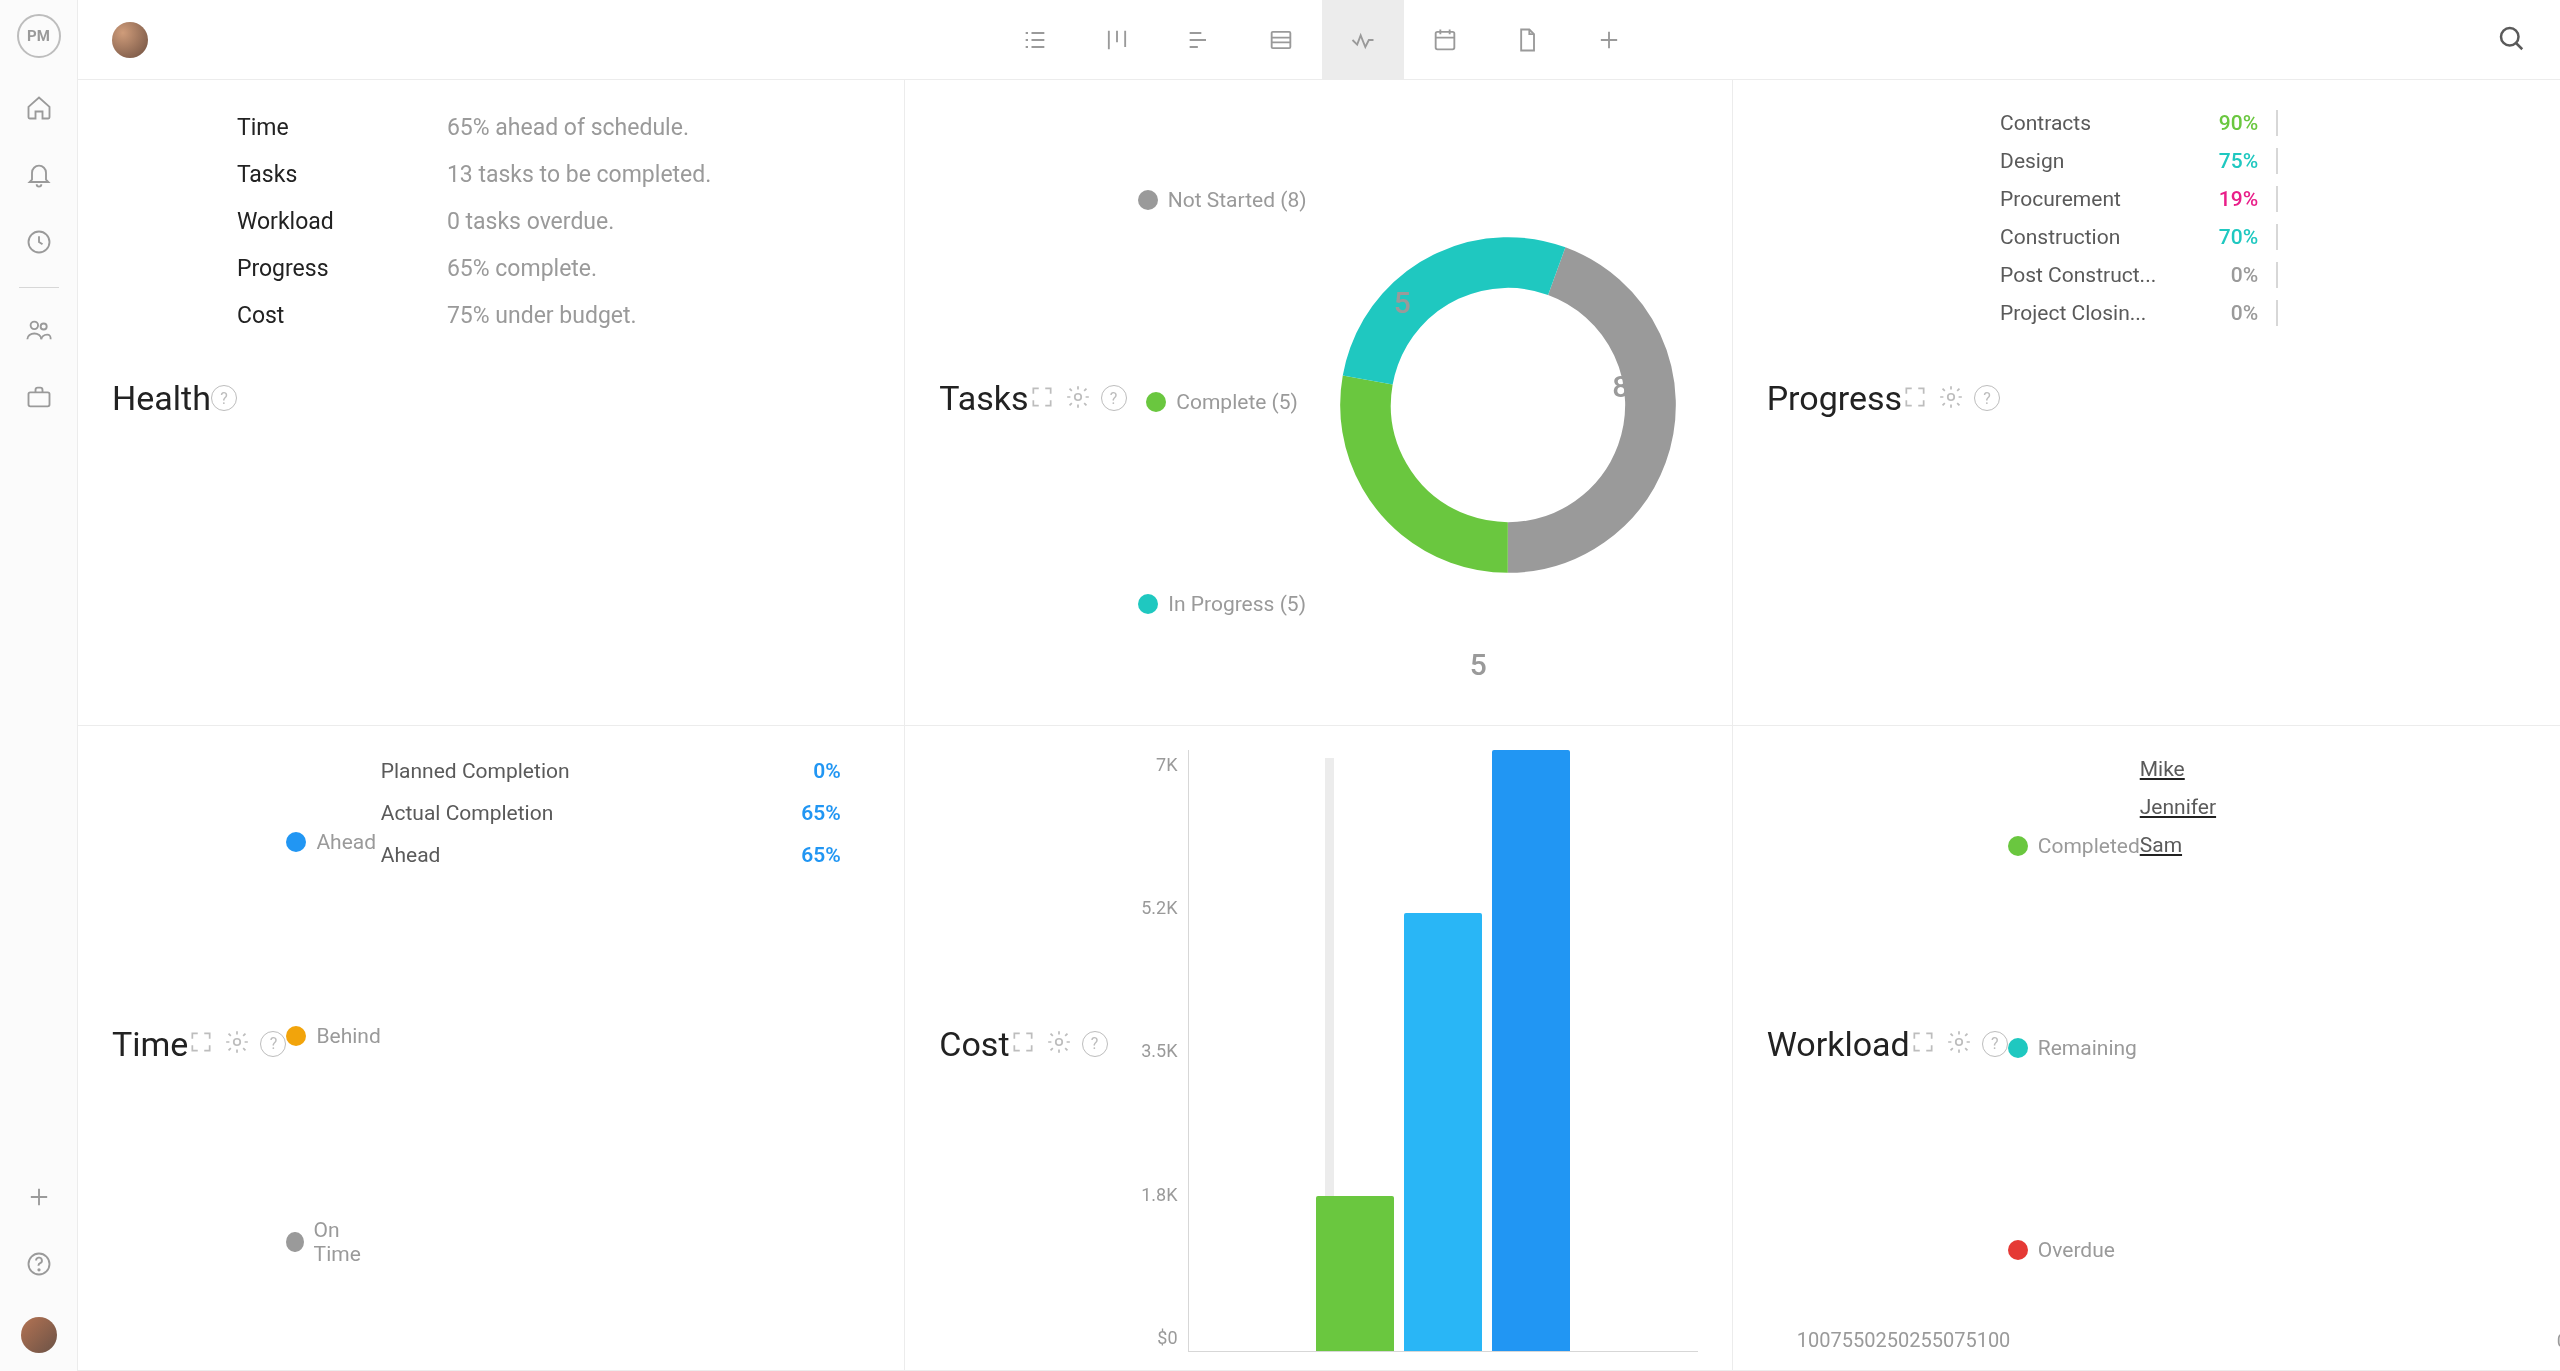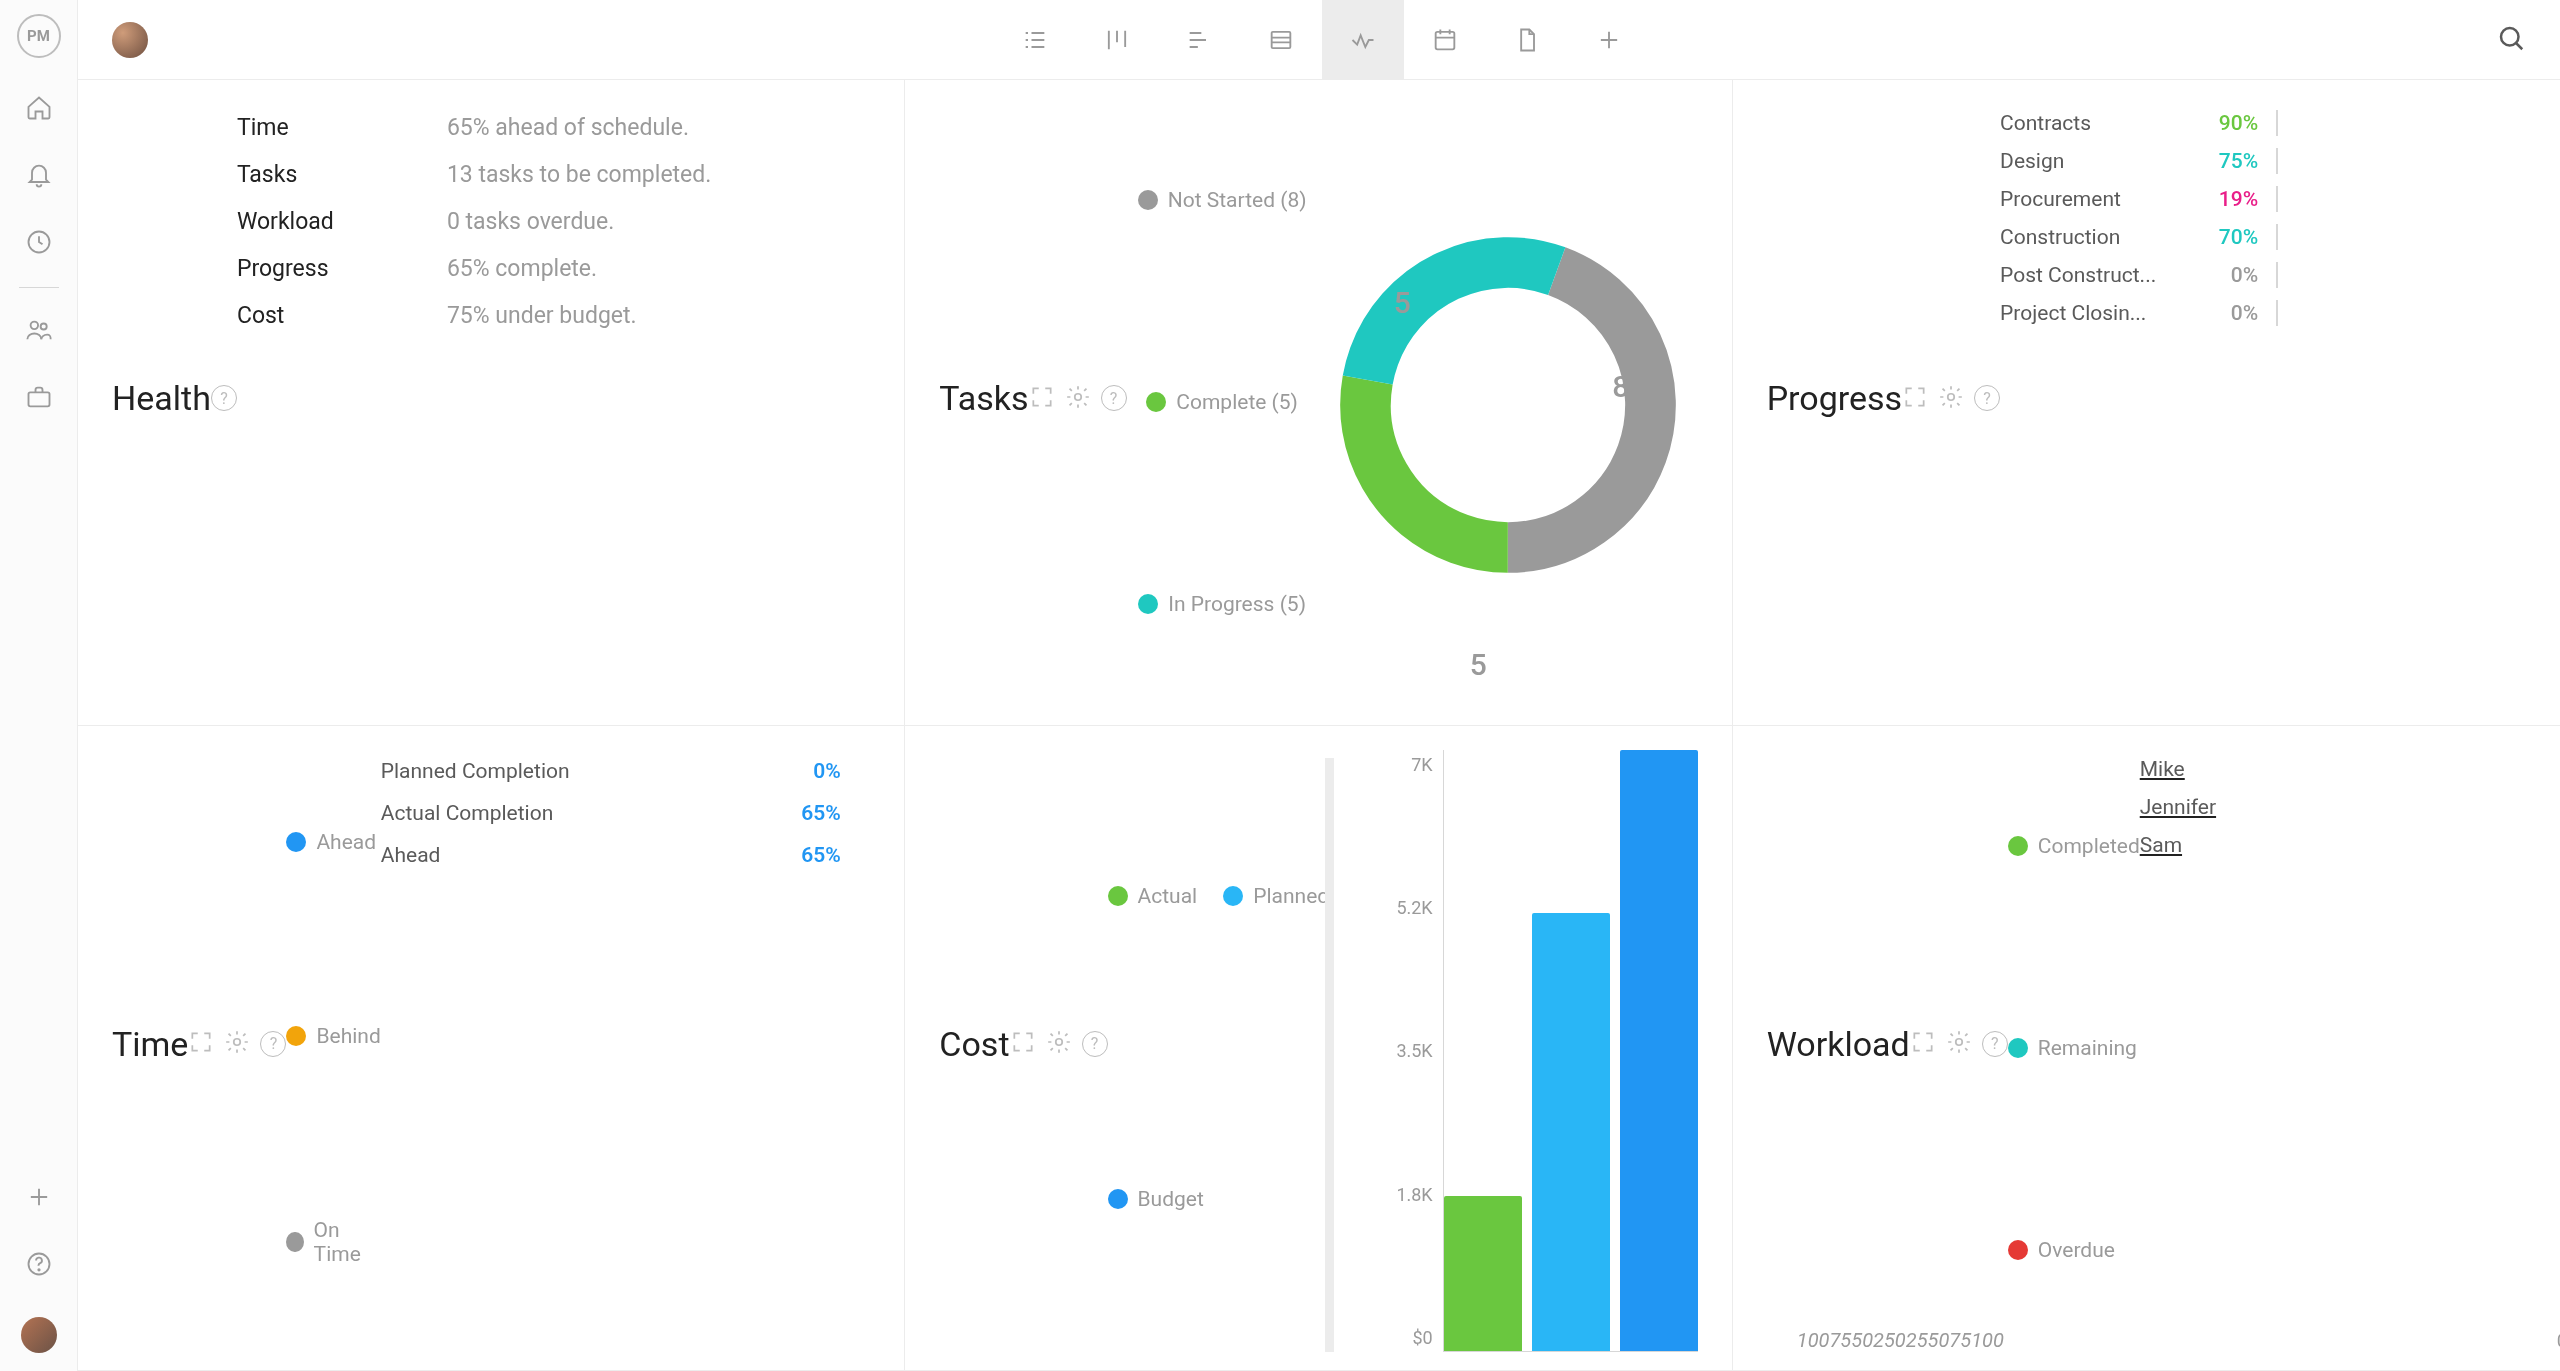--- a/index.html
+++ b/index.html
@@ -131,21 +131,21 @@
   .cost-plot { flex:1;display:flex;align-items:flex-end;justify-content:center;gap:10px;border-left:1px solid var(--gray-300);border-bottom:1px solid var(--gray-300);position:relative; }
   .cost-plot .bar { width:78px;border-radius:2px 2px 0 0; }
   
   .wl-row { display:flex;align-items:center;gap:1px;padding:7px 0;font-size:21px;text-decoration:underline; }
   .wl-row .lbl { width:200px;color:var(--gray-700); }
   .wl-row .bar-bed { position:relative;height:24px;flex:1; }
   .wl-row .seg { position:absolute;top:0;bottom:0; }
   .wl-axis { margin-top:auto;display:flex;padding-left:216px;color:var(--gray-500);font-size:19px;position:relative; }
   .wl-axis span { flex:1;text-align:left; }
   .time-ticks { display:flex;padding-left:472px;color:var(--gray-500);font-size:20px;margin-top:auto; }
-  .time-ticks span { flex:1;text-align:center;font-style:italic; }
+  .time-ticks span { flex:1;text-align:center; }
   .time-plot-area { position:relative;padding-left:472px;flex:1;margin-top:8px; }
   .time-gridlines { position:absolute;inset:0;left:472px;display:flex; }
   .time-gridlines div { flex:1;border-left:1px solid var(--gray-200); }
   .time-gridlines div:last-child { border-right:1px solid var(--gray-200); }
 </style>
 </head>
 <body>
 
 <div class="app">
   <div class="siderail">
@@ -460,34 +460,20 @@
             <span><svg viewBox="0 0 24 24">
                   <path d="M4 9V4h5M20 9V4h-5M4 15v5h5M20 15v5h-5"></path>
                 </svg></span>
             <span><svg viewBox="0 0 24 24">
                   <circle cx="12" cy="12" r="3"></circle>
                   <path d="M12 2v3M12 19v3M4.2 4.2l2.1 2.1M17.7 17.7l2.1 2.1M2 12h3M19 12h3M4.2 19.8l2.1-2.1M17.7 6.3l2.1-2.1"></path>
                 </svg></span>
             <span class="qmark">?</span>
           </div>
         </div>
-        <div class="legend">
-            <span class="item">
-        <span class="dot" style="background:#6ac73f"></span>
-        <span>Actual</span>
-      </span>
-            <span class="item">
-        <span class="dot" style="background:#29b6f6"></span>
-        <span>Planned</span>
-      </span>
-            <span class="item">
-        <span class="dot" style="background:#2196f3"></span>
-        <span>Budget</span>
-      </span>
-          </div>
         <div class="cost-chart">
           <div class="cost-y">
               <span>7K</span>
               <span>5.2K</span>
               <span>3.5K</span>
               <span>1.8K</span>
               <span>$0</span>
             </div>
           <div class="cost-plot">
               <div class="bar" style="height:25.71428571428571%;background:#6ac73f"></div>

